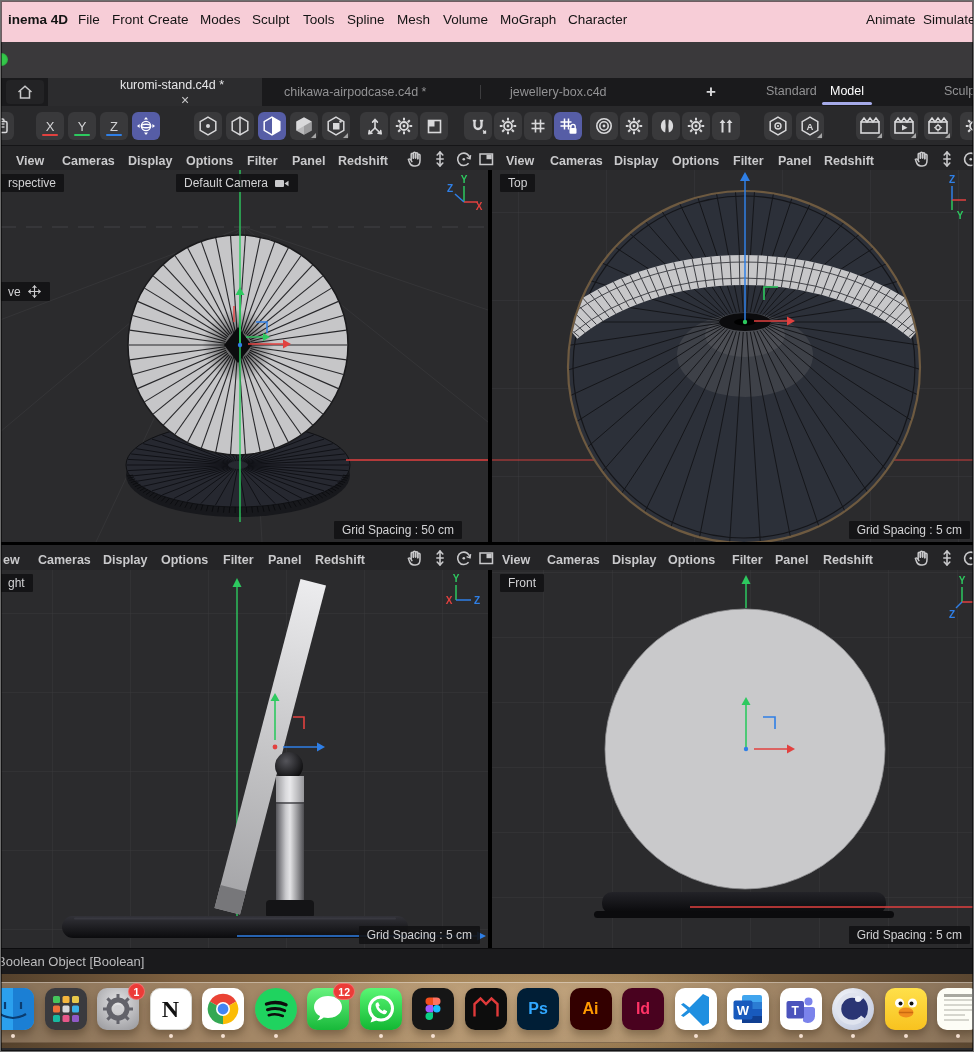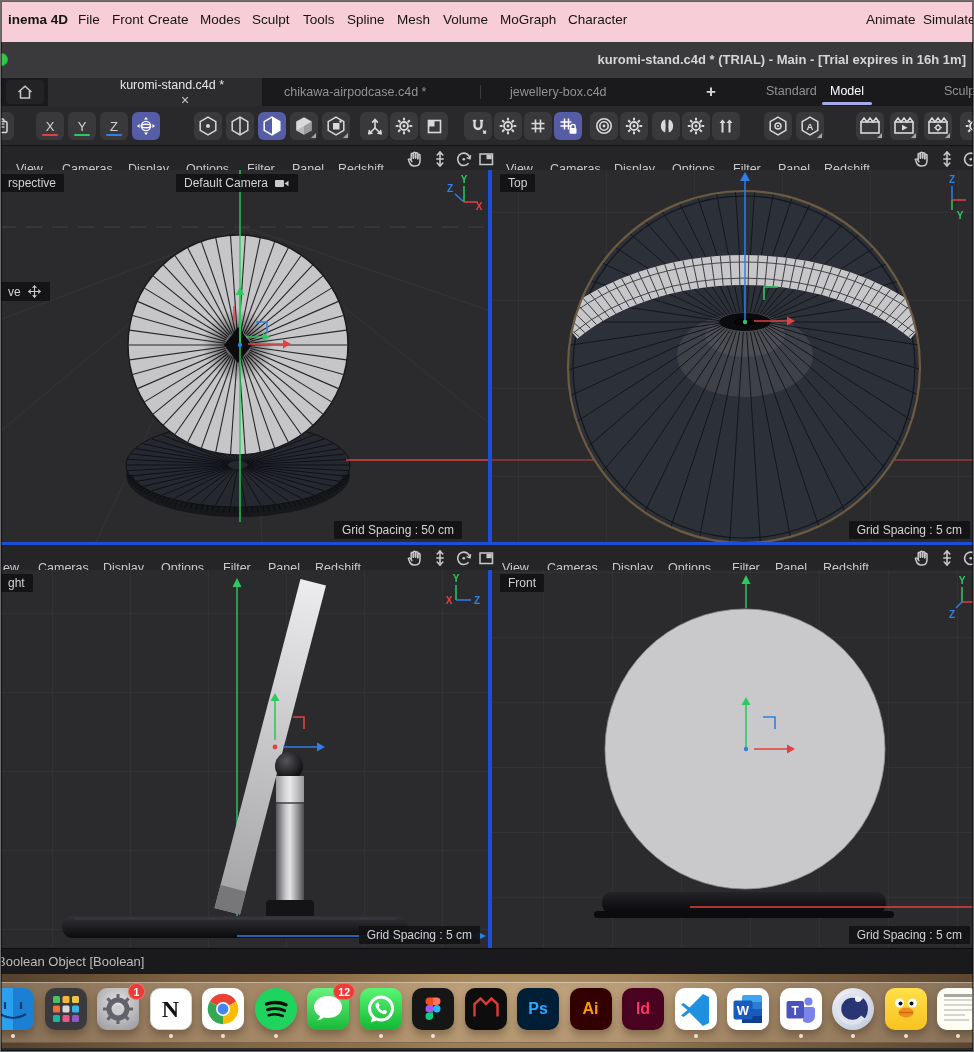--- a/index.html
+++ b/index.html
@@ -1,17 +1,17 @@
 <!DOCTYPE html>
 <html><head>
 <meta charset="utf-8">
 <style>
   html,body{margin:0;padding:0;background:#555;}
   *{box-sizing:border-box;}
-  .screen{position:relative;width:974px;height:1052px;overflow:hidden;background:#1d4ed8;
+  .screen{position:relative;width:974px;height:1052px;overflow:hidden;background:#000000;
     font-family:"Liberation Sans",sans-serif;-webkit-font-smoothing:antialiased;}
   .screen::after{content:"";position:absolute;inset:0;border:1px solid #6e6e6e;box-shadow:inset 0 0 0 1px rgba(0,0,0,.55);pointer-events:none;z-index:99;}
   .abs{position:absolute;}
 
   
   .menubar{position:absolute;left:0;top:0;width:974px;height:42px;background:#f7cdd7;color:#141414;font-size:13.5px;overflow:hidden;}
   .menubar .mi{position:absolute;top:12px;white-space:nowrap;cursor:default;}
   .menubar .app{font-weight:700;}
 
   
@@ -34,21 +34,21 @@
   
   .toolbar{position:absolute;left:0;top:106px;width:974px;height:40px;background:#29292b;border-bottom:1px solid #151517;overflow:hidden;}
   .tb{position:absolute;top:6px;width:28px;height:28px;background:#39393b;border-radius:6px;display:flex;align-items:center;justify-content:center;color:#d9d9db;}
   .tb.sel{background:#565da6;color:#fff;}
   .tb.flyout::after{content:"";position:absolute;right:2px;bottom:2px;border-left:5px solid transparent;border-bottom:5px solid #c9c9cb;opacity:.75;}
   .tb .axl{font-size:13px;color:#d3d3d5;line-height:1;}
   .tb .axu{position:absolute;left:6px;right:6px;bottom:4px;height:2.5px;border-radius:2px;}
 
   
   .vpmenu{position:absolute;width:974px;height:24px;background:#252527;color:#c9c9cb;font-size:12.5px;overflow:hidden;}
-  .vpmenu .vm{position:absolute;top:16px;white-space:nowrap;}
+  .vpmenu .vm{position:absolute;top:8px;white-space:nowrap;font-weight:bold;}
   .vpmenu .mic{position:absolute;top:3px;color:#c9c9cb;}
 
   
   .vp-wrap{position:absolute;background:#2b2b2d;overflow:hidden;}
   .chip{position:absolute;background:rgba(18,18,20,.9);color:#d2d2d4;font-size:12px;padding:2px 8px;white-space:nowrap;border-radius:1px;}
   .gizmo-txt{font-size:10px;font-weight:700;font-family:"Liberation Sans",sans-serif;}
 
   
   .statusbar{position:absolute;left:0;top:948px;width:974px;height:26px;background:#1a1a1c;border-top:1px solid #0c0c0e;overflow:hidden;}
   .statusbar span{position:absolute;left:-3px;top:5px;color:#bcbcbe;font-size:13px;white-space:nowrap;}
@@ -245,21 +245,20 @@
     <span class="mi" style="left:397px">Mesh</span>
     <span class="mi" style="left:443px">Volume</span>
     <span class="mi" style="left:500px">MoGraph</span>
     <span class="mi" style="left:568px">Character</span>
     <span class="mi" style="left:866px">Animate</span>
     <span class="mi" style="left:923px">Simulate</span>
   </div>
 
   <div class="titlebar">
     <div class="tl-green"></div>
-    <span class="title">kuromi-stand.c4d * (TRIAL) - Main - [Trial expires in 16h 1m]</span>
   </div>
 
   <div class="tabbar">
     <div class="home-btn">
       <svg width="20" height="20" viewBox="0 0 20 20">
           <use href="#i-home" style="color:#c9c9cb"></use>
         </svg>
     </div>
     <div class="tab active" style="left:48px;width:214px;padding-left:34px">
       <span>kuromi-stand.c4d *</span>

